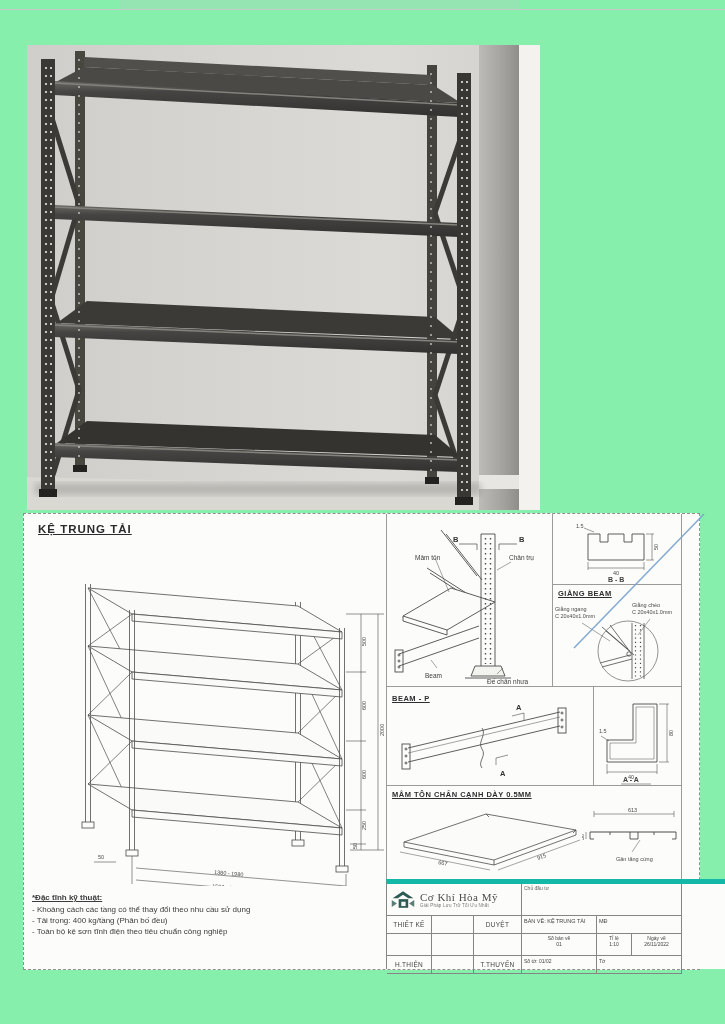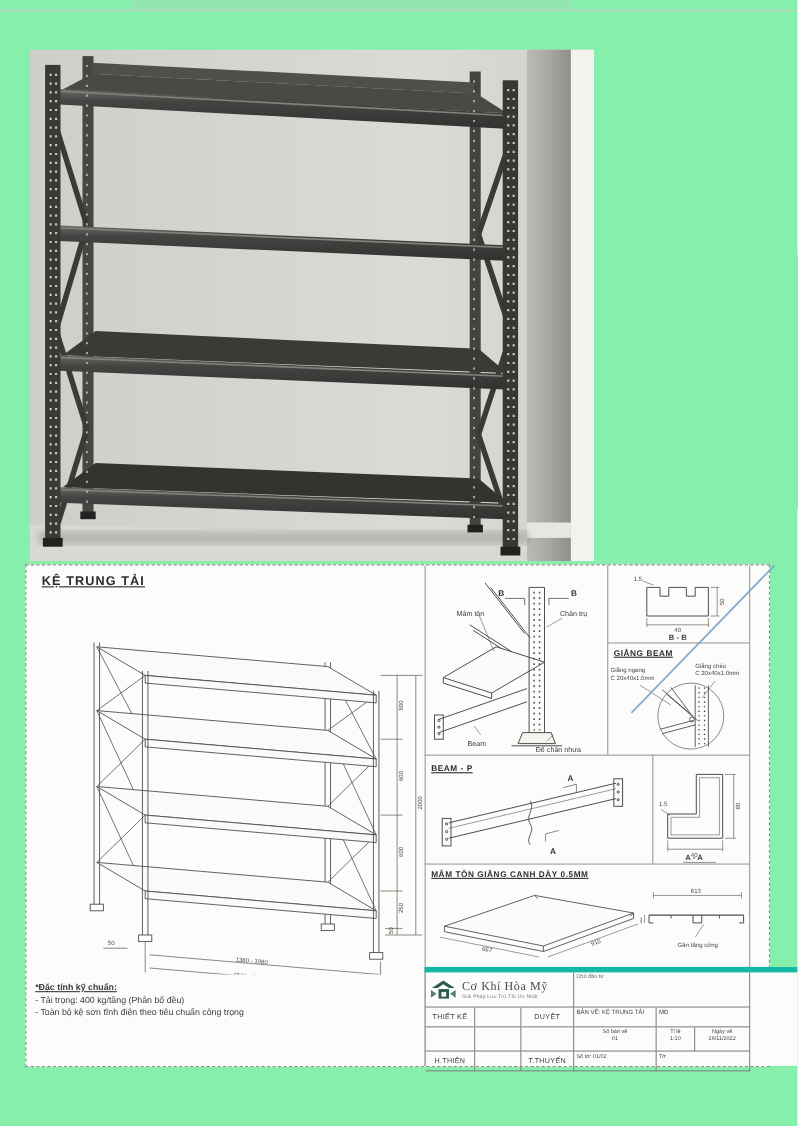--- a/index.html
+++ b/index.html
@@ -381,21 +381,21 @@
             <line x1="22" y1="90" x2="52" y2="90"></line>
           </g>
         </g>
         <text class="dimtxt" transform="rotate(-90 74 42)" x="74" y="42">80</text>
         <text class="dimtxt" x="29" y="85">40</text>
         <text class="dimtxt" x="0" y="39">1.5</text>
         <text x="24" y="88" style="font-size:7px;font-weight:bold;">A - A</text>
       </svg>
     </div>
 
-    <div class="abs sec-title" style="left:368px;top:276px;font-size:7.5px;">MÂM TÔN GIẰNG CẠNH DÀY 0.5MM</div>
+    <div class="abs sec-title" style="left:368px;top:276px;font-size:7.5px;">MÂM TÔN CHẤN CẠNH DÀY 0.5MM</div>
     <div class="abs" style="left:366px;top:288px;">
       <svg width="200" height="70" viewBox="0 0 200 70">
         <g stroke="#4c4c4a" stroke-width="0.8" fill="none">
           <polygon points="14,40 96,12 186,28 104,58" fill="#fbfbf9"></polygon>
           <g>
             <line x1="14" y1="40" x2="14" y2="45"></line>
               <line x1="104" y1="58" x2="104" y2="63"></line>
               <line x1="186" y1="28" x2="186" y2="33"></line>
             <line x1="14" y1="45" x2="104" y2="63"></line>
               <line x1="104" y1="63" x2="186" y2="33"></line>
@@ -432,23 +432,24 @@
           </g>
           <line x1="58" y1="34" x2="50" y2="46" stroke-width="0.5"></line>
         </g>
         <text class="dimtxt" x="46" y="6">613</text>
         <text class="dimtxt" transform="rotate(-90 2 34)" x="2" y="34">30</text>
         <text class="dimtxt" x="34" y="55">Gân tăng cứng</text>
       </svg>
     </div>
 
     <div class="abs" id="notes">
-      <div class="hd">*Đặc tính kỹ chuẩn:</div>
+      <div class="hd">*Đặc tĩnh kỹ thuật:</div>
+      <div>- Khoảng cách các tầng có thể thay đổi theo nhu cầu sử dụng</div>
       <div>- Tải trọng: 400 kg/tầng (Phân bố đều)</div>
-      <div>- Toàn bộ kệ sơn tĩnh điện theo tiêu chuẩn công trọng</div>
+      <div>- Toàn bộ kệ sơn tĩnh điện theo tiêu chuẩn công nghiệp</div>
     </div>
 
     <div class="abs" id="tblock">
 
       <div class="tb-row" style="height:32px;">
         <div class="tb-cell" style="width:135px;display:flex;align-items:center;gap:4px;padding-left:3px;">
           <svg width="26" height="24" viewBox="0 0 30 26">
             <polygon points="3,11 15,3 27,11 21,11 15,7 9,11" fill="#2d5a52"></polygon>
             <rect x="10" y="12" width="11" height="10" fill="#2d5a52"></rect>
             <rect x="13" y="15" width="5" height="5" fill="#f5f5f2"></rect>

